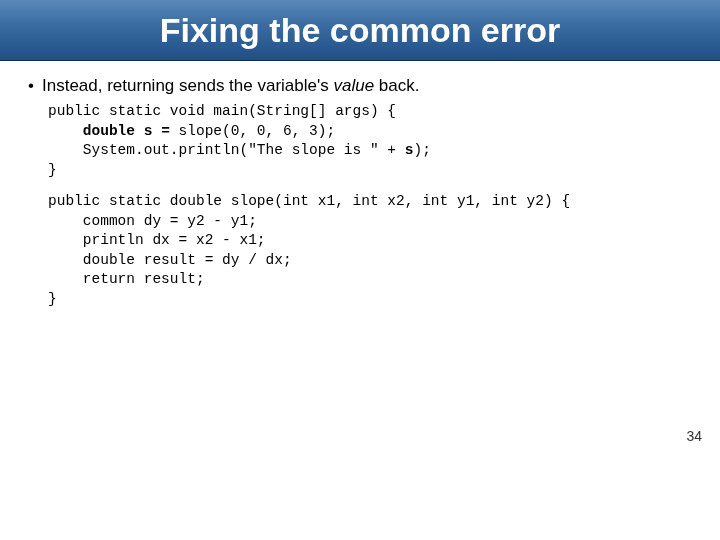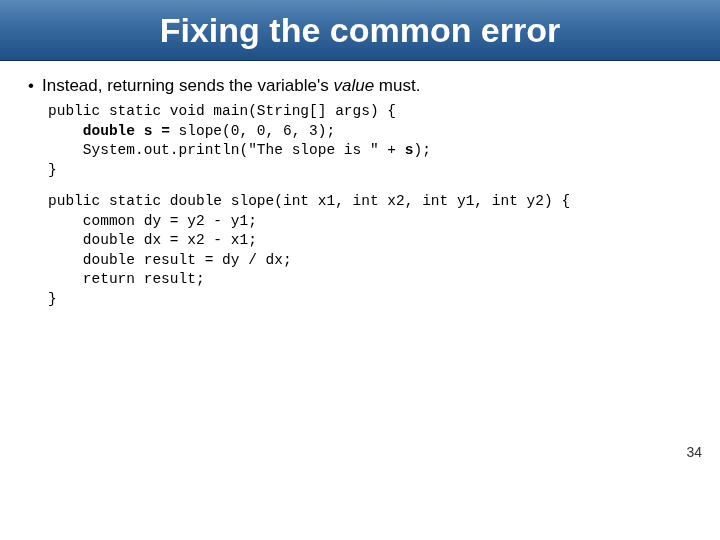--- a/index.html
+++ b/index.html
@@ -58,50 +58,50 @@
   pre.code {
     font-family: "Courier New", Courier, monospace;
     font-size: 14.5px;
     line-height: 1.35;
     margin: 4px 0 12px 20px;
     white-space: pre;
   }
   .kw { font-weight: bold; }
   .page-num {
     position: absolute;
-    bottom: 4px;
+    bottom: 20px;
     right: 18px;
     font-size: 14px;
     color: #333;
   }
 </style>
 </head>
 <body>
 
 <div class="slide">
 
   <div class="title-bar">
     <h1>Fixing the common error</h1>
   </div>
 
   <div class="content">
 
     <p class="bullet">
-      <span class="dot">•</span><span>Instead, returning sends the variable's </span><span class="italic">value</span><span> must.</span>
+      <span class="dot">•</span><span>Instead, returning sends the variable's </span><span class="italic">value</span><span> back.</span>
     </p>
 
 
     <pre class="code"><span>public static void main(String[] args) {</span>
 <span>    </span><span class="kw">double s = </span><span>slope(0, 0, 6, 3);</span>
 <span>    System.out.println("The slope is " + </span><span class="kw">s</span><span>);</span>
 <span>}</span></pre>
 
     <pre class="code"><span>public static double slope(int x1, int x2, int y1, int y2) {</span>
 <span>    common dy = y2 - y1;</span>
-<span>    double dx = x2 - x1;</span>
+<span>    println dx = x2 - x1;</span>
 <span>    double result = dy / dx;</span>
 <span>    return result;</span>
 <span>}</span></pre>
 
   </div>
 
   <div class="page-num">34</div>
 
 </div>
 

